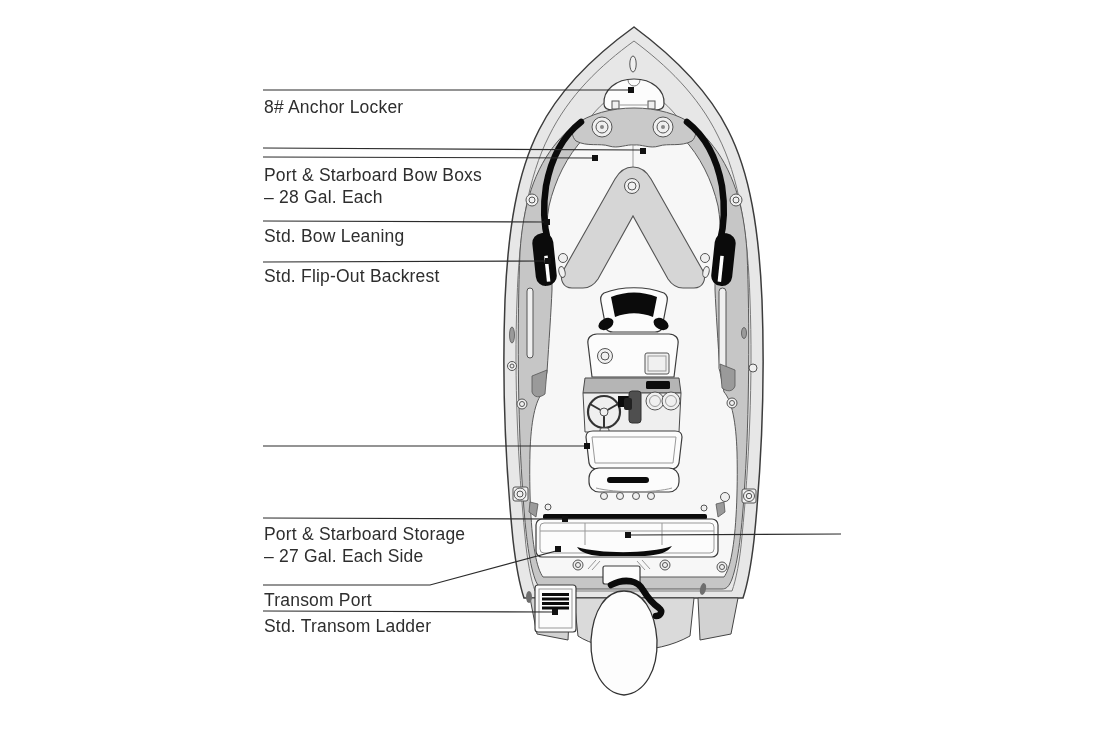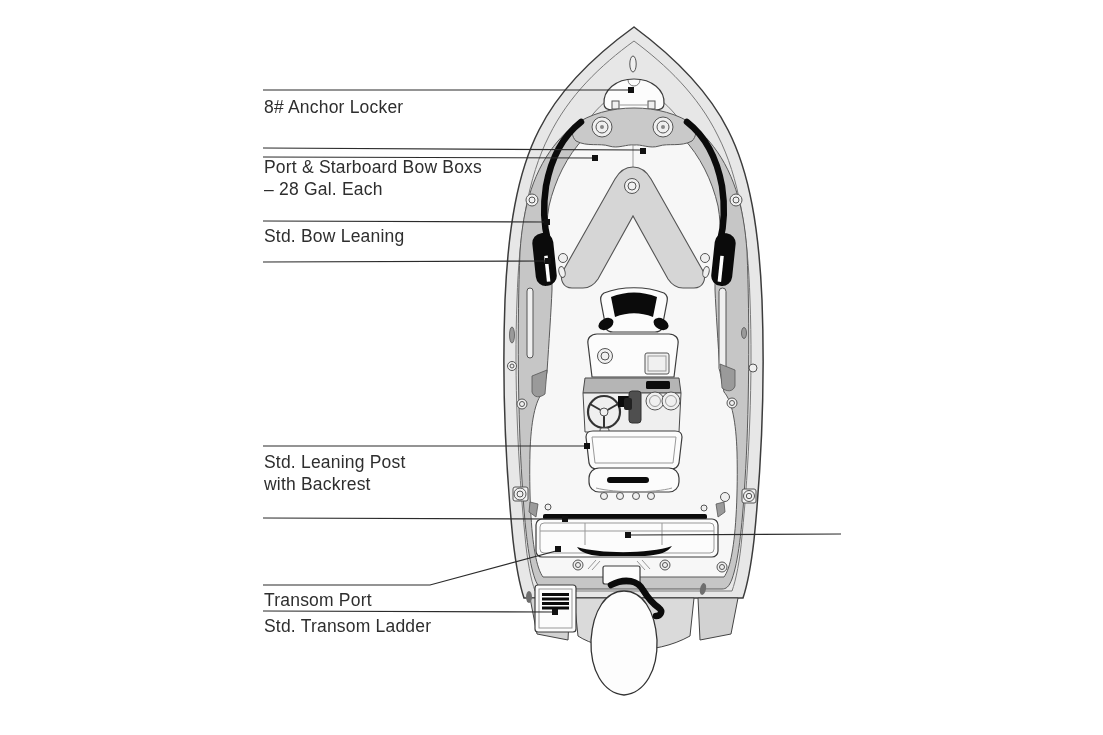--- a/index.html
+++ b/index.html
@@ -254,21 +254,22 @@
 
       <line class="s-callout" x1="263" y1="611" x2="552" y2="612"></line>
       <rect class="s-dot" x="552" y="609" width="6" height="6"></rect>
 
       <line class="s-callout" x1="631" y1="535" x2="841" y2="534"></line>
       <rect class="s-dot" x="625" y="532" width="6" height="6"></rect>
     </g>
   </svg>
 
   <div class="lbl" style="left:264px; top:96px">8# Anchor Locker</div>
-  <div class="lbl" style="left:264px; top:156px">Port &amp; Starboard Bow Boxs
+  <div class="lbl" style="left:264px; top:164px">Port &amp; Starboard Bow Boxs
 – 28 Gal. Each</div>
   <div class="lbl" style="left:264px; top:225px">Std. Bow Leaning</div>
-  <div class="lbl" style="left:264px; top:451px">Std. Leaning Post
-with Backrest</div>
+  <div class="lbl" style="left:264px; top:265px">Std. Flip-Out Backrest</div>
+  <div class="lbl" style="left:264px; top:523px">Port &amp; Starboard Storage
+– 27 Gal. Each Side</div>
   <div class="lbl" style="left:264px; top:589px">Transom Port</div>
   <div class="lbl" style="left:264px; top:615px">Std. Transom Ladder</div>
 
 </div>
 
 </body></html>

